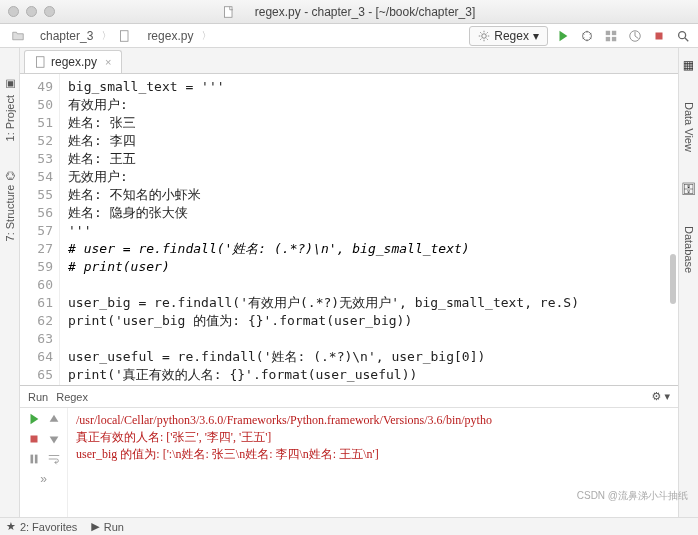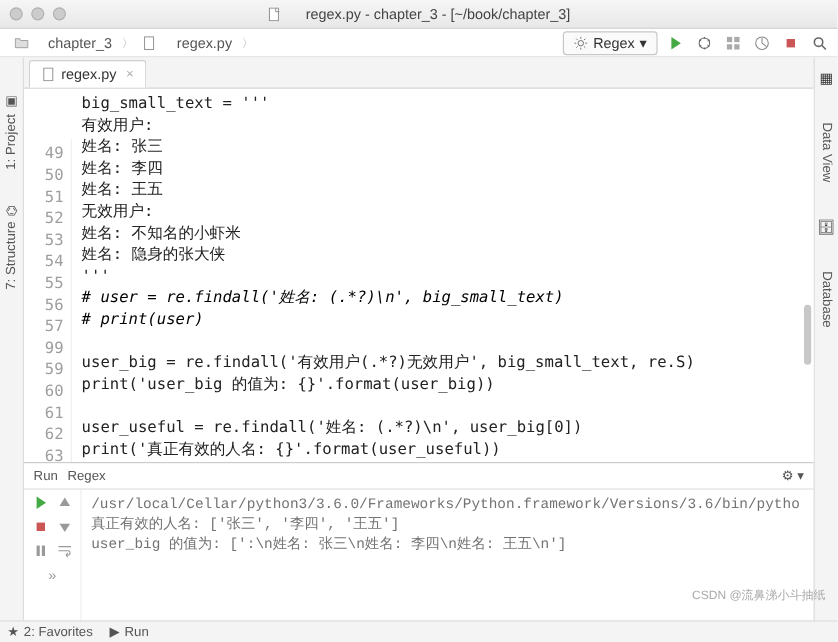--- a/index.html
+++ b/index.html
@@ -19,33 +19,33 @@
 .main { display: flex; height: calc(100% - 24px - 24px); background: #fff; }
 .left-gutter { width: 20px; background: #f4f4f4; border-right: 1px solid #ddd; display: flex; flex-direction: column; align-items: center; padding-top: 30px; gap: 30px; }
 .left-gutter .vtab { writing-mode: vertical-rl; transform: rotate(180deg); font-size: 11px; color: #555; display: flex; align-items: center; gap: 4px; cursor: pointer; }
 .right-gutter { width: 20px; background: #f4f4f4; border-left: 1px solid #ddd; display: flex; flex-direction: column; align-items: center; padding-top: 10px; gap: 30px; }
 .right-gutter .vtab { writing-mode: vertical-rl; font-size: 11px; color: #555; display: flex; align-items: center; gap: 4px; cursor: pointer; }
 .center { flex: 1; display: flex; flex-direction: column; min-width: 0; }
 .editor-tabs { height: 26px; display: flex; align-items: flex-end; background: #f4f4f4; border-bottom: 1px solid #d0d0d0; padding-left: 4px; }
 .editor-tab { background: #fff; border: 1px solid #d0d0d0; border-bottom: none; padding: 4px 10px; font-size: 12px; display: flex; align-items: center; gap: 4px; border-radius: 3px 3px 0 0; }
 .editor-tab .close { color: #aaa; font-size: 11px; margin-left: 4px; }
 .editor { flex: 1; display: flex; overflow: hidden; background: #fff; position: relative; font-family: "Menlo","Consolas",monospace; font-size: 13px; line-height: 18px; }
-.gutter-nums { width: 40px; text-align: right; color: #9e9e9e; padding: 4px 6px 4px 0; user-select: none; border-right: 1px solid #eee; margin-top: 42px; }
+.gutter-nums { width: 40px; text-align: right; color: #9e9e9e; padding: 4px 6px 4px 0; user-select: none; border-right: 1px solid #eee; }
 .gutter-nums div { height: 18px; }
 .code { flex: 1; padding: 4px 8px; white-space: pre; overflow: hidden; color: #222; }
 .code .line { height: 18px; }
 .cmt { color: #000000; font-style: italic; }
 .run-panel { border-top: 1px solid #ccc; background: #fff; display: flex; flex-direction: column; height: 150px; }
 .run-header { height: 22px; display: flex; align-items: center; padding: 0 8px; gap: 8px; border-bottom: 1px solid #e0e0e0; font-size: 11px; color: #555; }
 .run-header .spacer { flex: 1; }
 .run-body { flex: 1; display: flex; }
 .run-controls { width: 48px; display: flex; flex-direction: column; padding: 4px; gap: 6px; border-right: 1px solid #eee; align-items: center; }
 .rc-row { display: flex; gap: 6px; }
 .rc { width: 14px; height: 14px; }
-.console { flex: 1; padding: 4px 8px; font-family: Liberation Mono, monospace; font-size: 12px; line-height: 17px; white-space: pre; overflow: hidden; color: #737373; }
+.console { flex: 1; padding: 4px 8px; font-family: Liberation Serif, serif; font-size: 12px; line-height: 17px; white-space: pre; overflow: hidden; color: #b91c1c; }
 .bottom-gutter { position: absolute; bottom: 0; left: 0; right: 0; height: 18px; background: #f4f4f4; border-top: 1px solid #ddd; display: flex; align-items: center; gap: 14px; padding: 0 6px; font-size: 11px; color: #555; z-index: 5; }
 .bottom-gutter .btab { display: flex; align-items: center; gap: 4px; cursor: pointer; }
 .watermark { position: absolute; bottom: 32px; right: 10px; font-size: 10px; color: #aaa; z-index: 6; }
 .folder-icon, .py-icon, .gear-icon, .play-icon { width: 12px; height: 12px; display: inline-block; }
 .scrollmark { position: absolute; right: 2px; top: 180px; width: 6px; height: 50px; background: #c8c8c8; border-radius: 3px; }
 </style>
 </head>
 <body>
 
 <div class="titlebar">
@@ -148,21 +148,21 @@
       <div class="gutter-nums" id="gutter">
           <div>49</div>
           <div>50</div>
           <div>51</div>
           <div>52</div>
           <div>53</div>
           <div>54</div>
           <div>55</div>
           <div>56</div>
           <div>57</div>
-          <div>99</div>
+          <div>27</div>
           <div>59</div>
           <div>60</div>
           <div>61</div>
           <div>62</div>
           <div>63</div>
           <div>64</div>
           <div>65</div>
         </div>
       <div class="code" id="code"><div class="line ">big_small_text = '''</div><div class="line ">有效用户:</div><div class="line ">姓名: 张三</div><div class="line ">姓名: 李四</div><div class="line ">姓名: 王五</div><div class="line ">无效用户:</div><div class="line ">姓名: 不知名的小虾米</div><div class="line ">姓名: 隐身的张大侠</div><div class="line ">'''</div><div class="line cmt"># user = re.findall('姓名: (.*?)\n', big_small_text)</div><div class="line cmt"># print(user)</div><div class="line "></div><div class="line ">user_big = re.findall('有效用户(.*?)无效用户', big_small_text, re.S)</div><div class="line ">print('user_big 的值为: {}'.format(user_big))</div><div class="line "></div><div class="line ">user_useful = re.findall('姓名: (.*?)\n', user_big[0])</div><div class="line ">print('真正有效的人名: {}'.format(user_useful))</div></div>
       <div class="scrollmark"></div>

